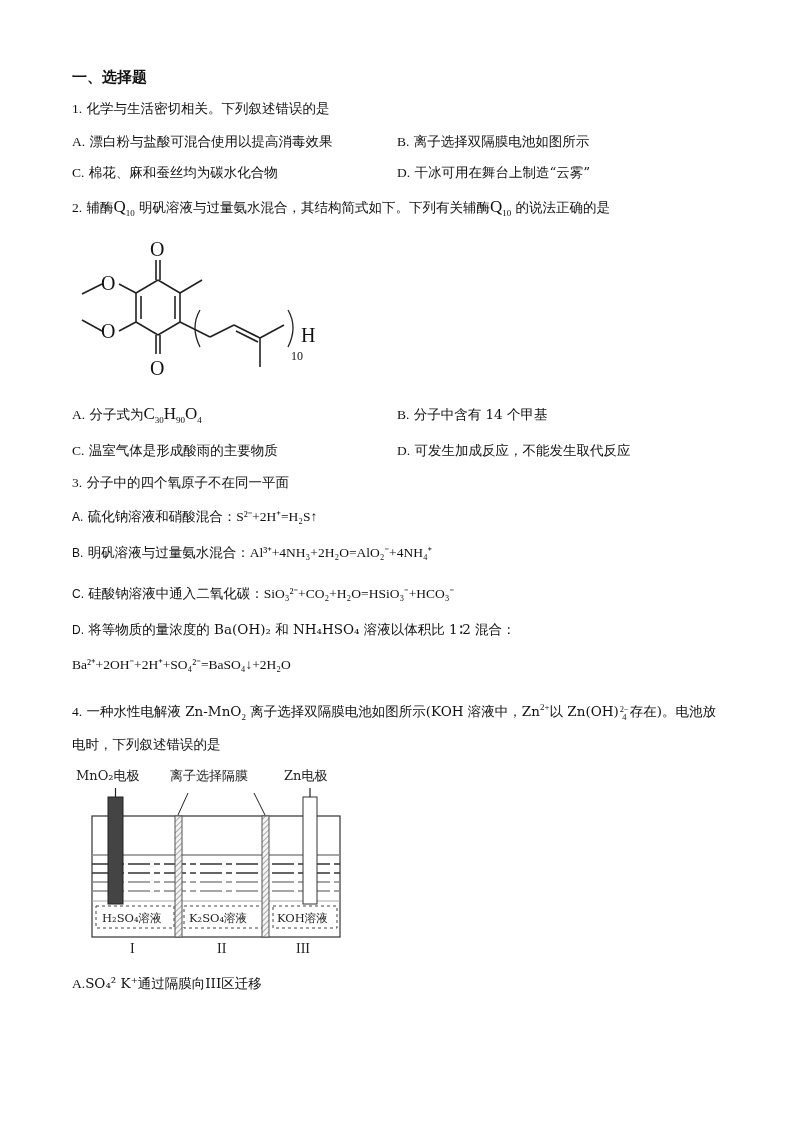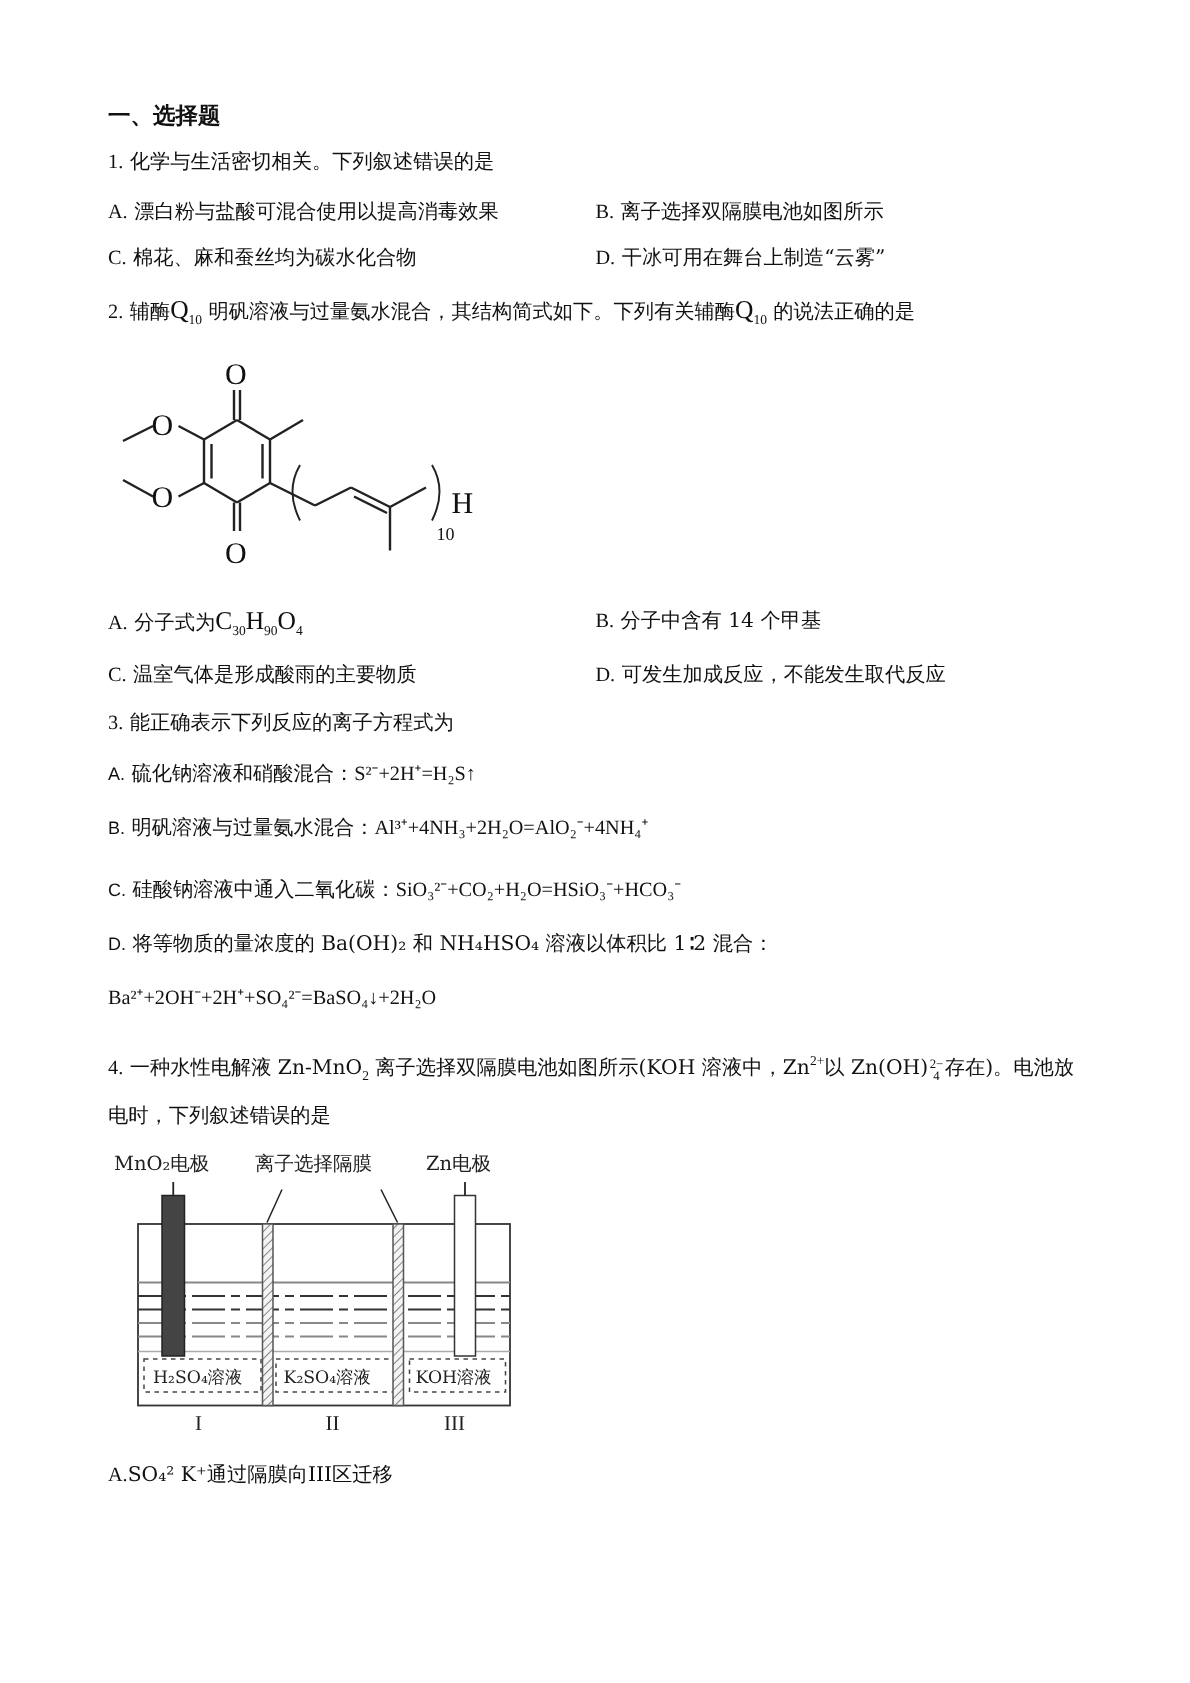--- a/index.html
+++ b/index.html
@@ -109,21 +109,21 @@
   <span class="latin">C.</span>
   <span>温室气体是形成酸雨的主要物质</span>
 </div>
 <div class="line col-b" style="top:441px;">
   <span class="latin">D.</span>
   <span>可发生加成反应，不能发生取代反应</span>
 </div>
 
 <div class="line" style="top:473px;">
   <span class="latin">3.</span>
-  <span>能正确表示下列反应的离子方程式为</span>
+  <span>分子中的四个氧原子不在同一平面</span>
 </div>
 <div class="line" style="top:507px;">
   <span class="opt-label">A.</span>
   <span>硫化钠溶液和硝酸混合：</span><span class="latin">S²⁻+2H⁺=H₂S↑</span>
 </div>
 <div class="line" style="top:543px;">
   <span class="opt-label">B.</span>
   <span>明矾溶液与过量氨水混合：</span><span class="latin">Al³⁺+4NH₃+2H₂O=AlO₂⁻+4NH₄⁺</span>
 </div>
 <div class="line" style="top:584px;text-align:center;">

